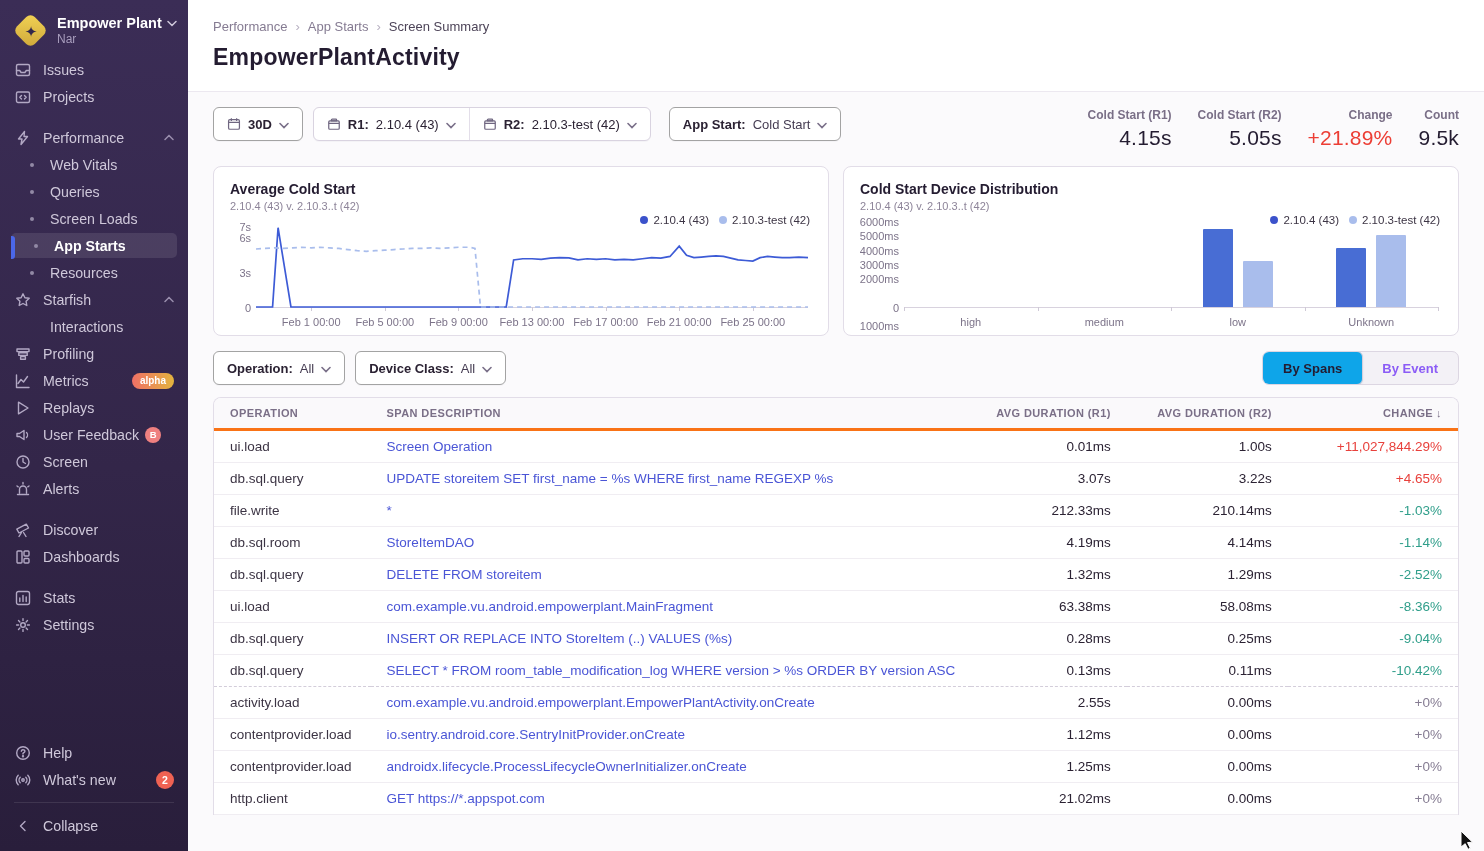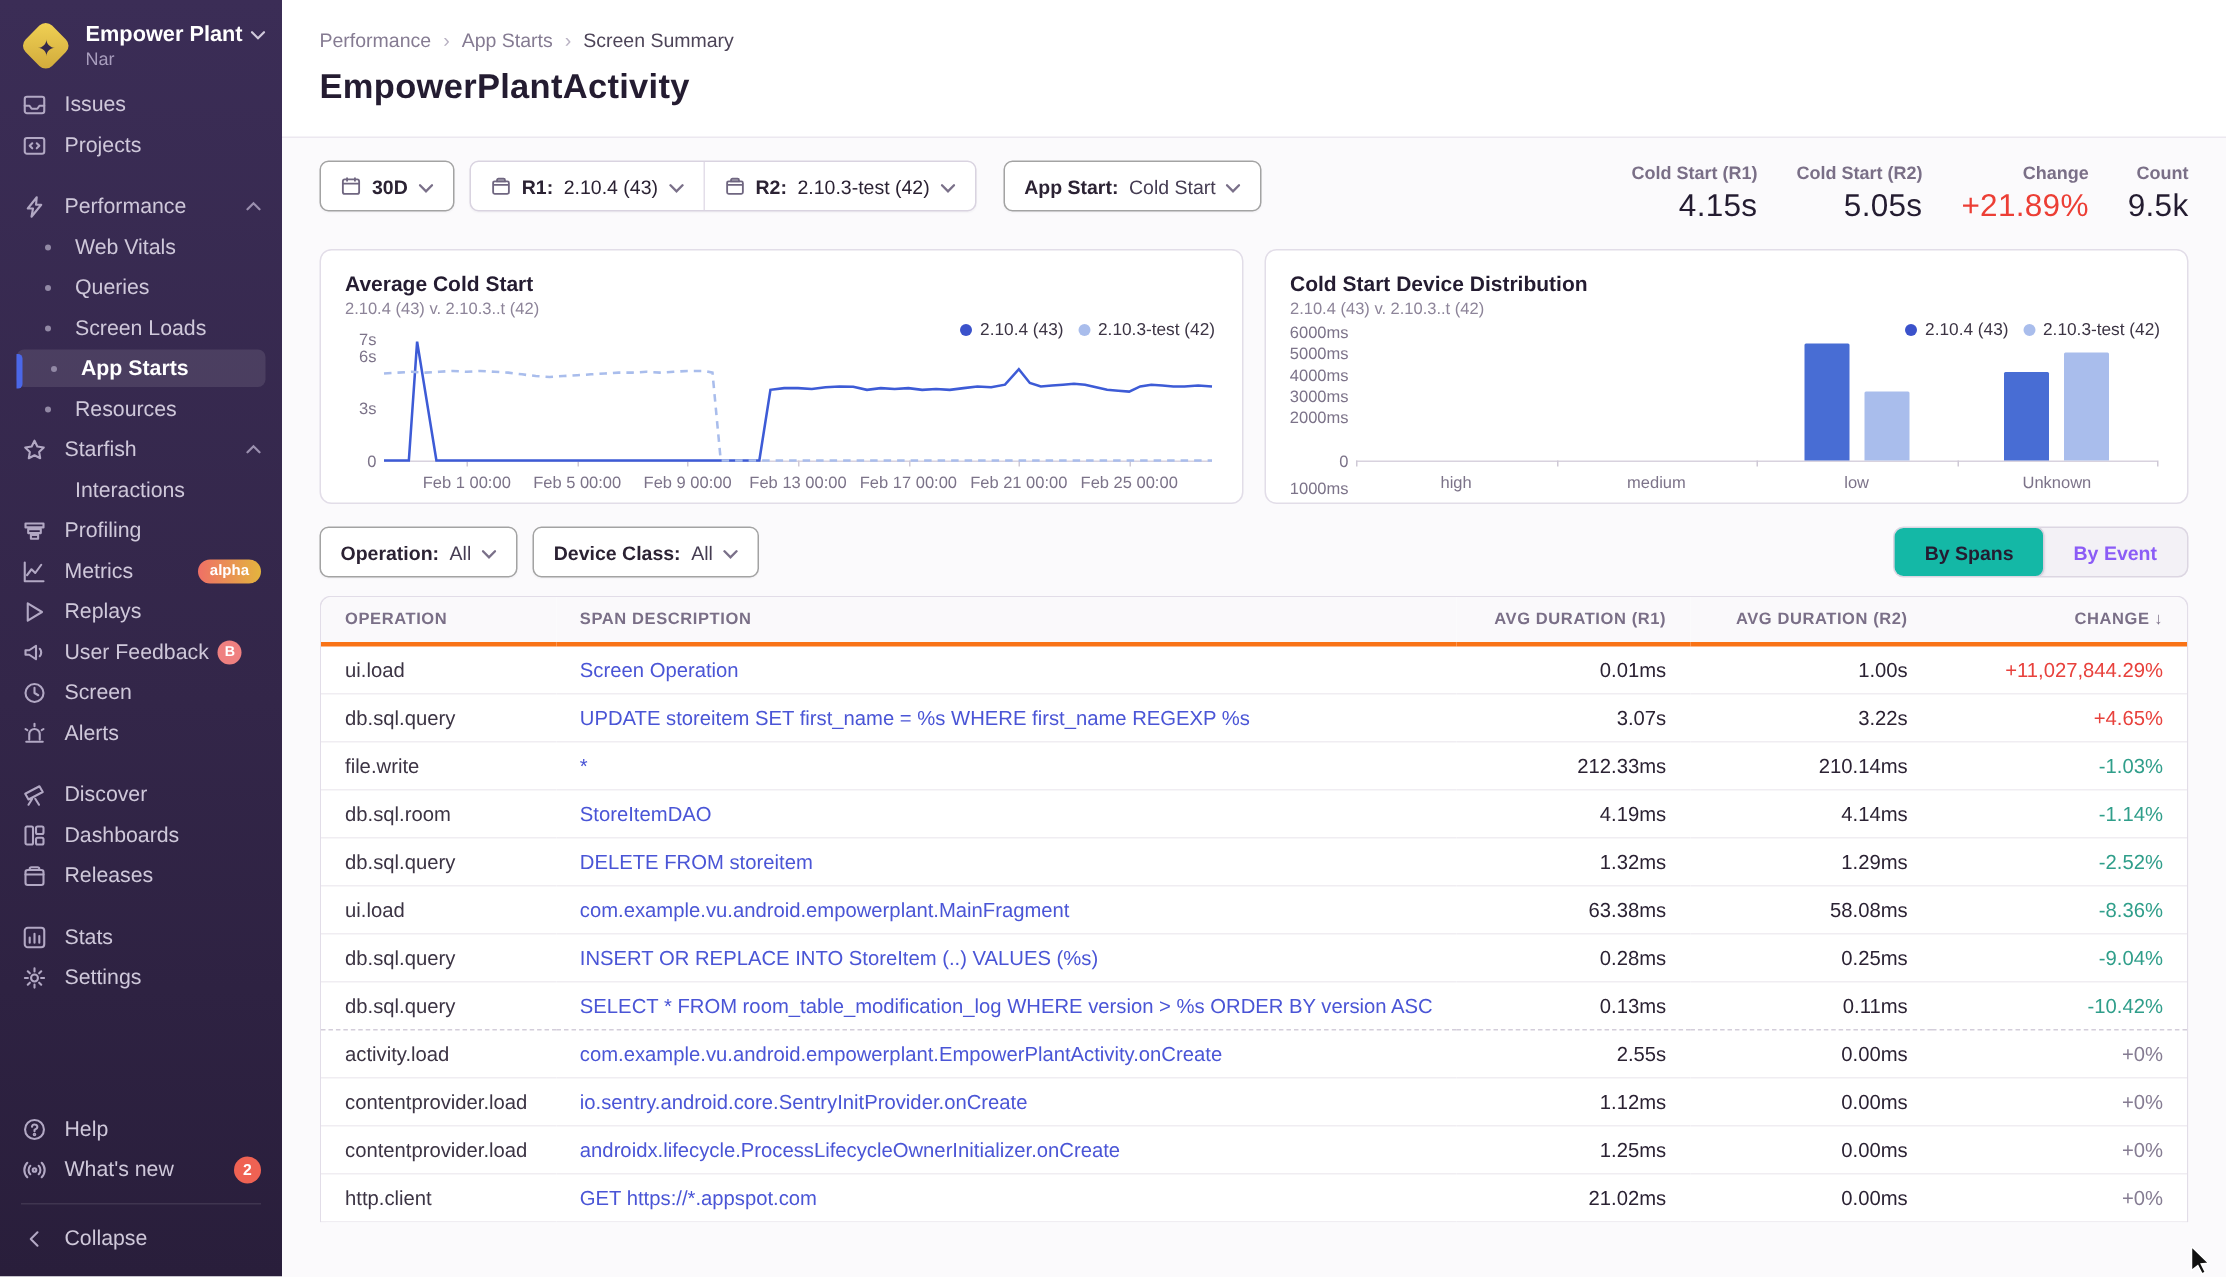--- a/index.html
+++ b/index.html
@@ -100,21 +100,21 @@
   .bar-group { position:absolute; bottom:0; height:100%; display:flex; align-items:flex-end; gap:10px;
     transform:translateX(-50%); }
   .bar { width:30px; border-radius:1px 1px 0 0; }
 
   
   .controls2 { display:flex; align-items:center; gap:10px; margin-top:15px; }
   .seg-control { margin-left:auto; display:inline-flex; background:#f3f1f6; border:1px solid #dcd6e2;
     border-radius:7px; height:34px; overflow:hidden; }
   .seg-btn { display:flex; align-items:center; justify-content:center; padding:0 20px; font-size:13px;
     font-weight:600; color:#8b5cf6; cursor:pointer; }
-  .seg-btn.active { background:#14b8a6; color:#241c31; border:1px solid #d5cfdc; border-radius:6px;
+  .seg-btn.active { background:#0ea5e9; color:#241c31; border:1px solid #d5cfdc; border-radius:6px;
     margin:-1px; box-shadow:0 1px 2px rgba(40,30,60,0.08); }
 
   
   .table-wrap { margin-top:12px; background:#fff; border:1px solid #e2dde8; border-bottom:none;
     border-radius:8px 8px 0 0; overflow:hidden; }
   table { width:100%; border-collapse:collapse; }
   thead th { background:#faf9fb; padding:9px 16px; font-size:11px; font-weight:700; color:#7a6f87;
     letter-spacing:.4px; text-align:left; border-bottom:3px solid #f97316; white-space:nowrap; }
   thead th.num, td.num { text-align:right; }
   th .sort { color:#7a6f87; font-size:11px; margin-left:3px; }
@@ -291,29 +291,20 @@
     </div>
     <div class="nav-item">
       <span class="nav-icon">
           <svg viewBox="0 0 16 16">
             <rect x="2" y="2" width="5" height="12" rx="1"></rect>
             <rect x="9" y="2" width="5" height="5" rx="1"></rect>
             <rect x="9" y="9.5" width="5" height="4.5" rx="1"></rect>
           </svg>
         </span>
       <span>Dashboards</span>
-    </div>
-    <div class="nav-item">
-      <span class="nav-icon">
-          <svg viewBox="0 0 16 16">
-            <rect x="2" y="4" width="12" height="10" rx="1.5"></rect>
-            <path d="M2 7h12M6 2.2h4a1.2 1.2 0 011.2 1.2V4H4.8v-.6A1.2 1.2 0 016 2.2z"></path>
-          </svg>
-        </span>
-      <span>Releases</span>
     </div>
 
     <div class="nav-gap"></div>
     <div class="nav-item">
       <span class="nav-icon">
           <svg viewBox="0 0 16 16">
             <rect x="1.5" y="1.5" width="13" height="13" rx="2"></rect>
             <path d="M4.8 11.5V8M8 11.5V5.5M11.2 11.5V7"></path>
           </svg>
         </span>

